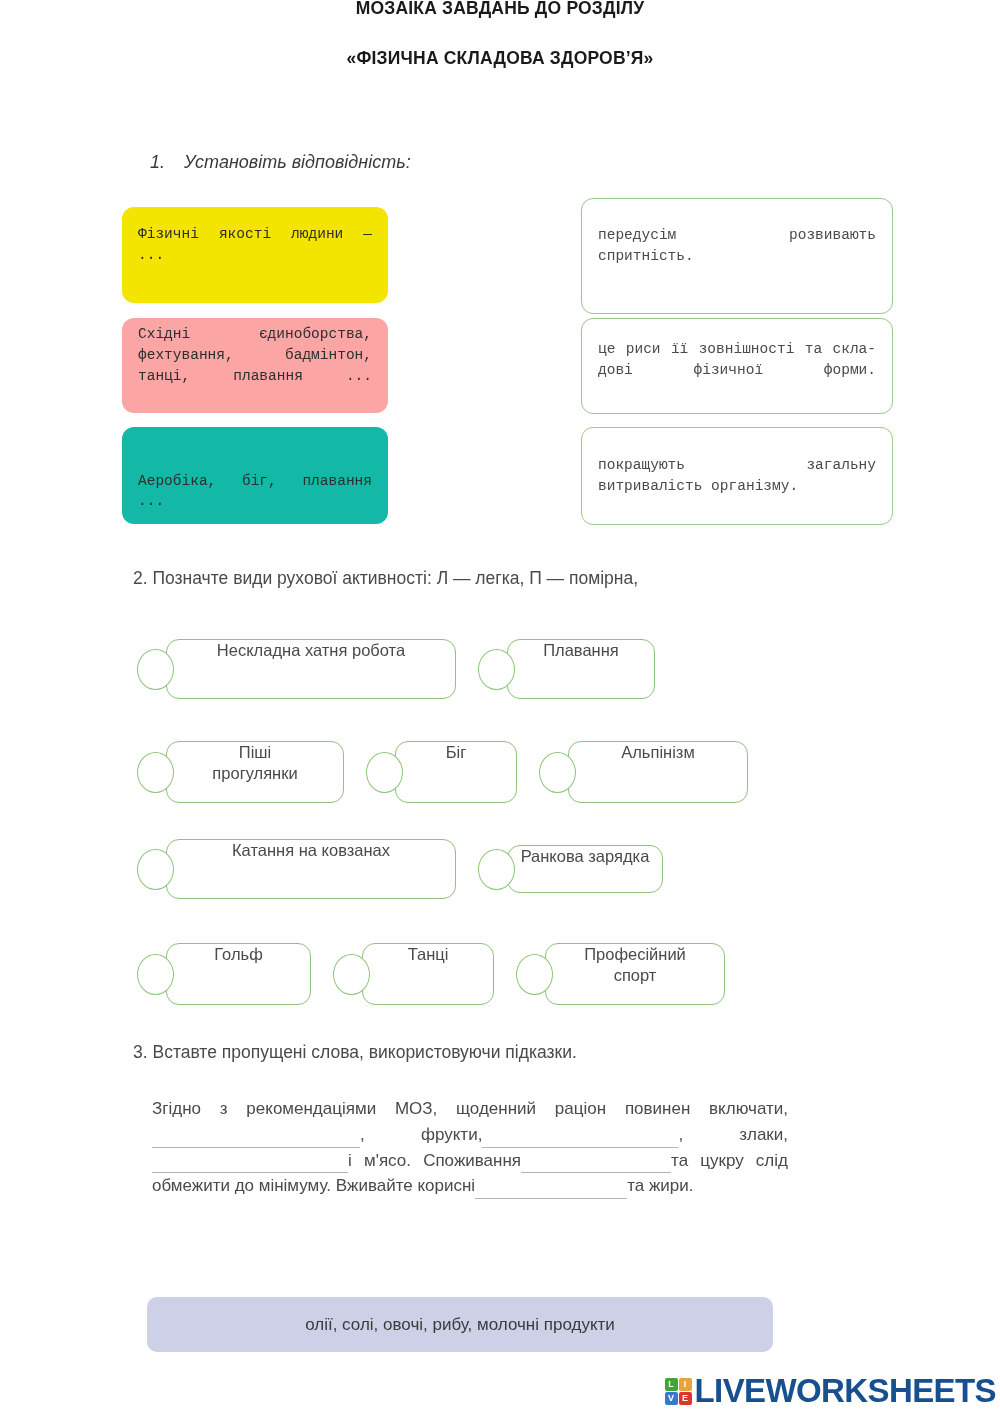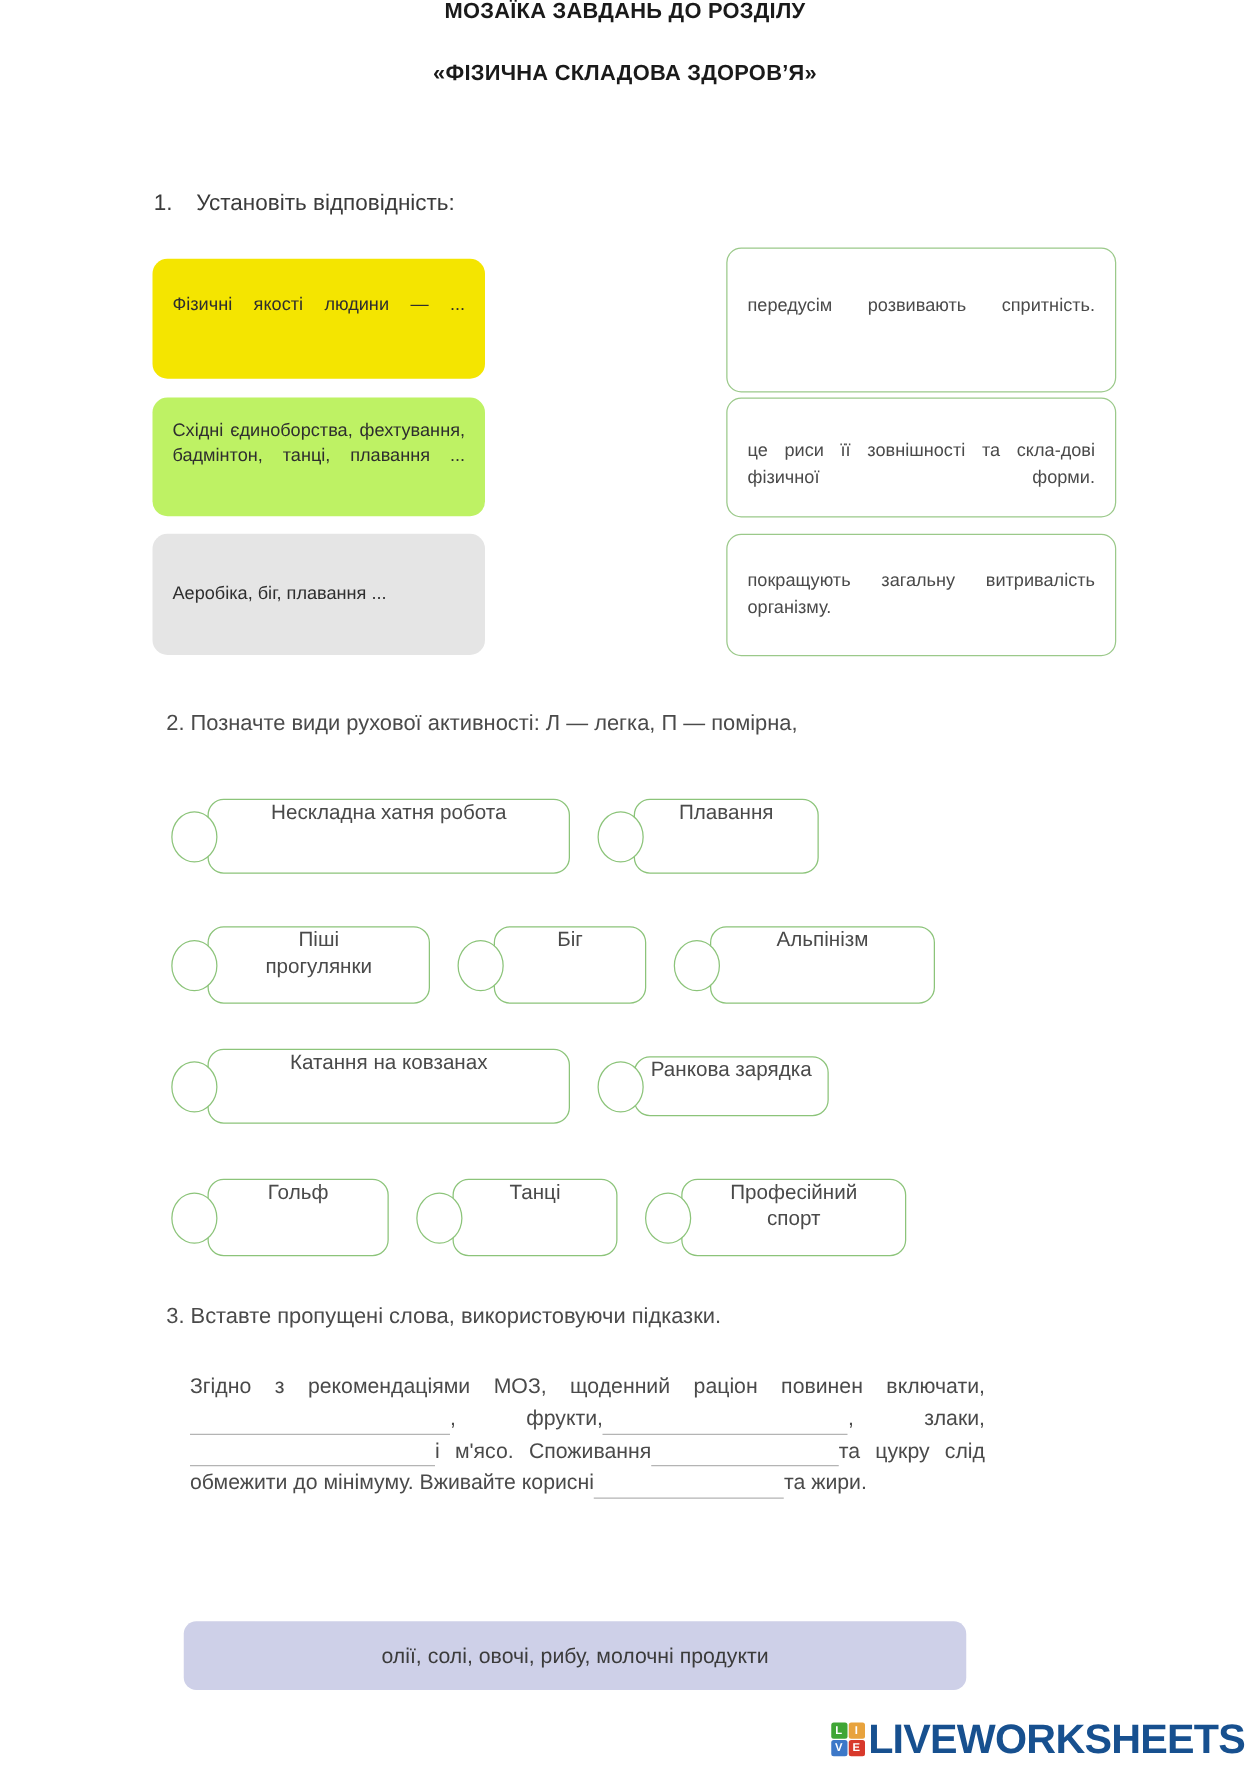--- a/index.html
+++ b/index.html
@@ -16,22 +16,22 @@
   
   .title-block{text-align:center;}
   .title-line{
     font-weight:bold;font-size:17.5px;color:#1a1a1a;
     letter-spacing:.2px;line-height:1.0;
   }
   .title-line.second{margin-top:32px;}
 
   
   .task1-head{
-    position:absolute;left:123px;top:152px;
-    font-size:18px;color:#3b3b3b;white-space:nowrap;
+    position:absolute;left:150px;top:152px;
+    font-size:18px;color:#3b3b3b;white-space:nowrap;font-style:italic;
   }
   .task1-head .num{display:inline-block;width:34px;}
 
   .task2-head{
     position:absolute;left:133px;top:566px;width:680px;
     font-size:17.5px;color:#4a4a4a;line-height:1.45;
   }
   .task2-head .l2{display:block;padding-left:20px;}
 
   .task3-head{
@@ -39,25 +39,26 @@
     font-size:17.5px;color:#4a4a4a;white-space:nowrap;
   }
 
   
   .t1 { position:absolute; left:0; top:0; }
   .card{
     position:absolute;
     border-radius:12px;
     box-sizing:border-box;
     display:flex;align-items:center;
-    padding:0 16px;
+    padding:12px 16px;
     font-size:14.5px;
     line-height:1.42;
     text-align:justify;
     color:#2e2e2e;
+    font-family:Liberation Mono, monospace;
   }
   .card.left{ left:122px; width:266px; }
   .card.yellow{ top:207px;height:96px;background:#F4E500; }
   .card.green { top:318px;height:95px;background:#A5D419; }
   .card.blue  { top:427px;height:97px;background:#00ADEE; }
 
   .card.right{
     left:581px;width:312px;
     background:#ffffff;
     border:1px solid #9bc98a;
@@ -177,24 +178,24 @@
   </div>
 
   <div class="task1-head">
     <span class="num">1.</span><span>Установіть відповідність:</span>
   </div>
 
   <div class="t1">
     <div class="card left yellow" style="background: rgb(244, 229, 0);">
       <span class="txt jspread">Фізичні  якості  людини  —  ...</span>
     </div>
-    <div class="card left green" style="background: #bef264;">
+    <div class="card left green" style="background: #fca5a5;">
       <span class="txt jspread"> Східні    єдиноборства, фехтування,   бадмінтон, танці, плавання ...</span>
     </div>
-    <div class="card left blue" style="background: #e5e5e5;">
+    <div class="card left blue" style="background: #14b8a6; align-items: flex-end;">
       <span class="txt">Аеробіка, біг, плавання  ...</span>
     </div>
 
     <div class="card right r1">
       <span class="txt jspread">передусім        розвивають спритність.</span>
     </div>
     <div class="card right r2">
       <span class="txt jspread">це риси її зовнішності та скла-дові фізичної форми.</span>
     </div>
     <div class="card right r3">

